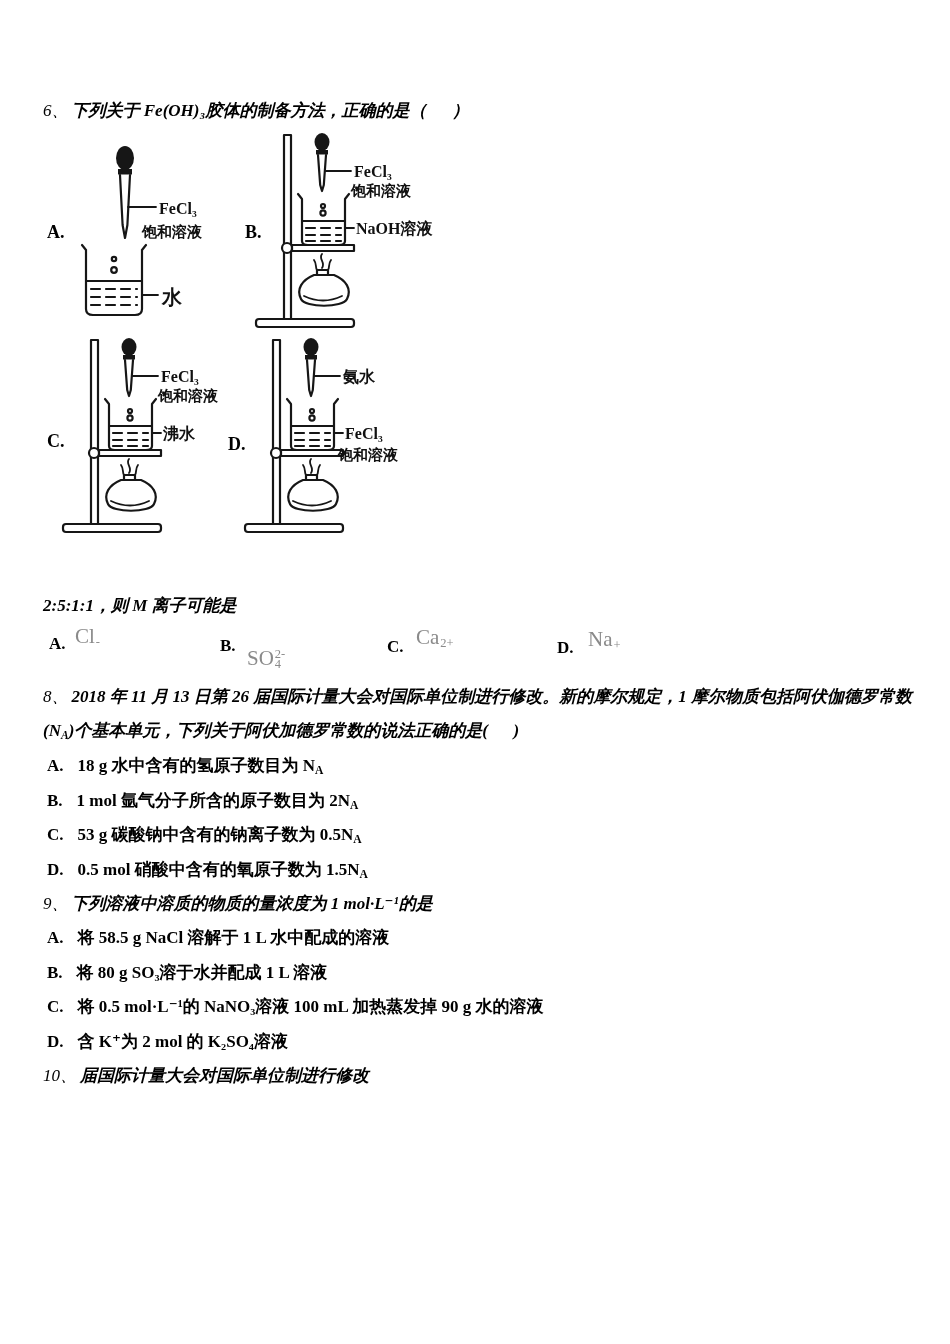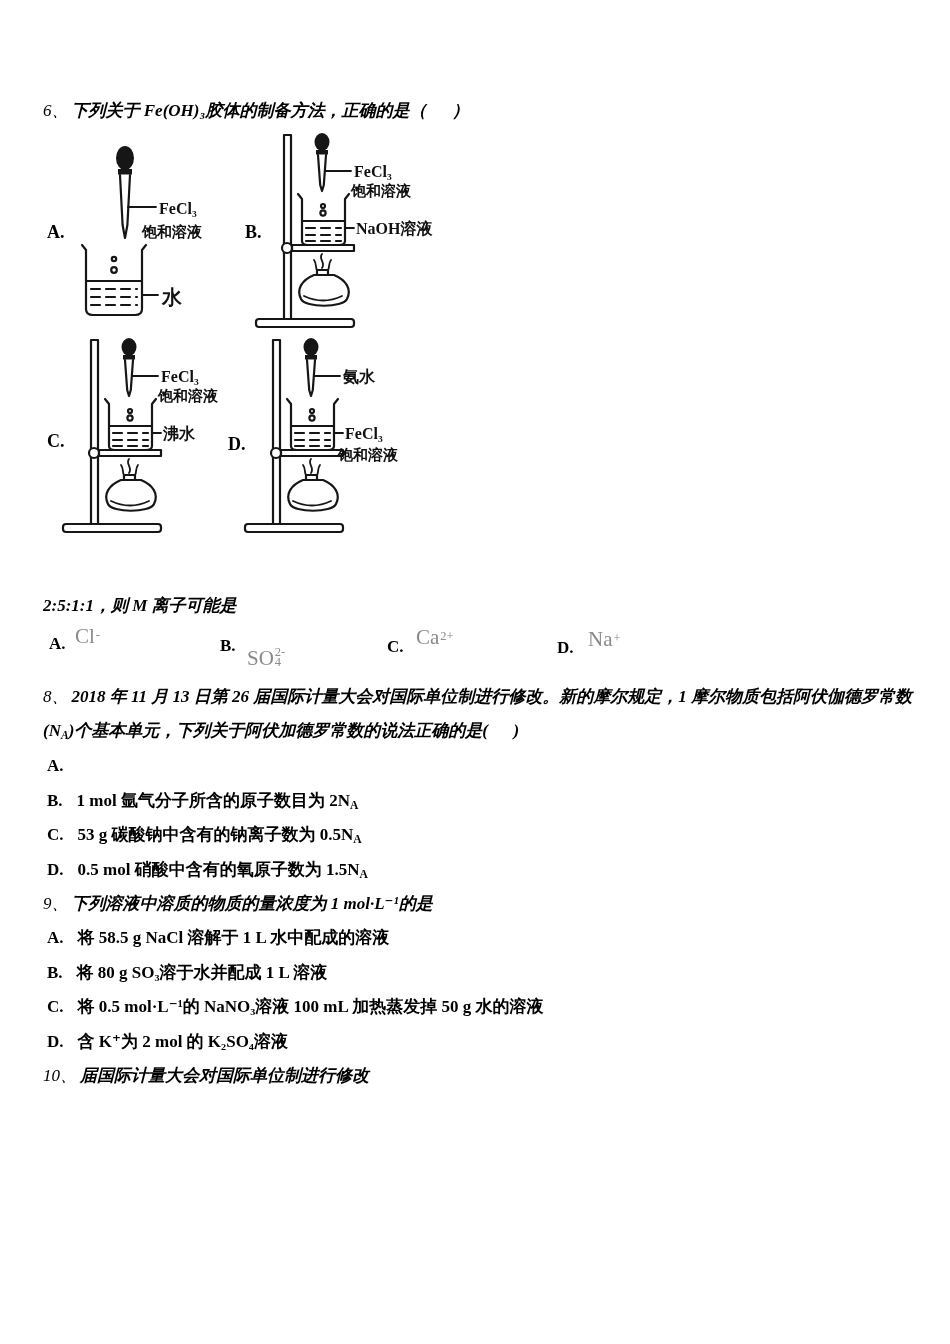--- a/index.html
+++ b/index.html
@@ -4,21 +4,21 @@
 <style>
   html,body{margin:0;padding:0;background:#ffffff;}
   .page{position:relative;width:950px;height:1344px;background:#ffffff;
         font-family:"Liberation Serif","DejaVu Serif",serif;color:#000;overflow:hidden;}
   .tline{position:absolute;font-size:17px;font-weight:700;white-space:pre;line-height:1.25;font-style:italic;}
   .qnum{font-weight:400;margin-right:3px;}
   .opt{position:absolute;display:flex;gap:14px;font-size:17px;font-weight:700;white-space:pre;line-height:1.25;}
   .dletter{position:absolute;font-size:18px;font-weight:700;}
   sub{font-size:68%;vertical-align:-0.25em;line-height:0;}
   
-  .chem{position:absolute;display:flex;align-items:center;color:#8a8a8a;
+  .chem{position:absolute;display:flex;align-items:flex-end;color:#8a8a8a;
         font-size:21px;font-weight:400;line-height:1;}
   .chem .scripts{display:inline-flex;flex-direction:column;font-size:12.5px;line-height:10px;margin-top:-3px;margin-left:1px;}
   .qletter{position:absolute;font-size:17px;font-weight:700;}
   
   svg.diag{position:absolute;overflow:visible;}
   .ln{stroke:#161616;stroke-width:2.2;fill:none;stroke-linecap:round;stroke-linejoin:round;}
   .lnw{stroke:#161616;stroke-width:2.2;fill:#ffffff;stroke-linecap:round;stroke-linejoin:round;}
   .thin{stroke-width:1.8;}
   .dash{stroke-dasharray:9 6;}
   .fillb{fill:#161616;stroke:none;}
@@ -189,27 +189,27 @@
       <span>Na</span>
       <span class="scripts">
         <span>+</span>
         <span></span>
       </span>
     </div>
 
   <div class="tline" style="left:43px;top:686px"><span class="qnum">8、</span><span>2018 年 11 月 13 日第 26 届国际计量大会对国际单位制进行修改。新的摩尔规定，1 摩尔物质包括阿伏伽德罗常数</span></div>
   <div class="tline" style="left:43px;top:720px">(N<sub>A</sub>)个基本单元，下列关于阿伏加德罗常数的说法正确的是(      )</div>
 
-  <div class="opt" style="left:47px;top:755px"><span>A.</span></div>
+  <div class="opt" style="left:47px;top:755px"><span>A.</span><span>18 g 水中含有的氢原子数目为 N<sub>A</sub></span></div>
   <div class="opt" style="left:47px;top:790px"><span>B.</span><span>1 mol 氩气分子所含的原子数目为 2N<sub>A</sub></span></div>
   <div class="opt" style="left:47px;top:824px"><span>C.</span><span>53 g 碳酸钠中含有的钠离子数为 0.5N<sub>A</sub></span></div>
   <div class="opt" style="left:47px;top:859px"><span>D.</span><span>0.5 mol 硝酸中含有的氧原子数为 1.5N<sub>A</sub></span></div>
 
   <div class="tline" style="left:43px;top:893px"><span class="qnum">9、</span><span>下列溶液中溶质的物质的量浓度为 1 mol·L⁻¹的是</span></div>
 
   <div class="opt" style="left:47px;top:927px"><span>A.</span><span>将 58.5 g NaCl 溶解于 1 L 水中配成的溶液</span></div>
   <div class="opt" style="left:47px;top:962px"><span>B.</span><span>将 80 g SO₃溶于水并配成 1 L 溶液</span></div>
-  <div class="opt" style="left:47px;top:996px"><span>C.</span><span>将 0.5 mol·L⁻¹的 NaNO₃溶液 100 mL 加热蒸发掉 50 g 水的溶液</span></div>
+  <div class="opt" style="left:47px;top:996px"><span>C.</span><span>将 0.5 mol·L⁻¹的 NaNO₃溶液 100 mL 加热蒸发掉 90 g 水的溶液</span></div>
   <div class="opt" style="left:47px;top:1031px"><span>D.</span><span>含 K⁺为 2 mol 的 K₂SO₄溶液</span></div>
 
   <div class="tline" style="left:43px;top:1065px"><span class="qnum">10、</span><span>届国际计量大会对国际单位制进行修改</span></div>
 
 </div>
 
 </body></html>

